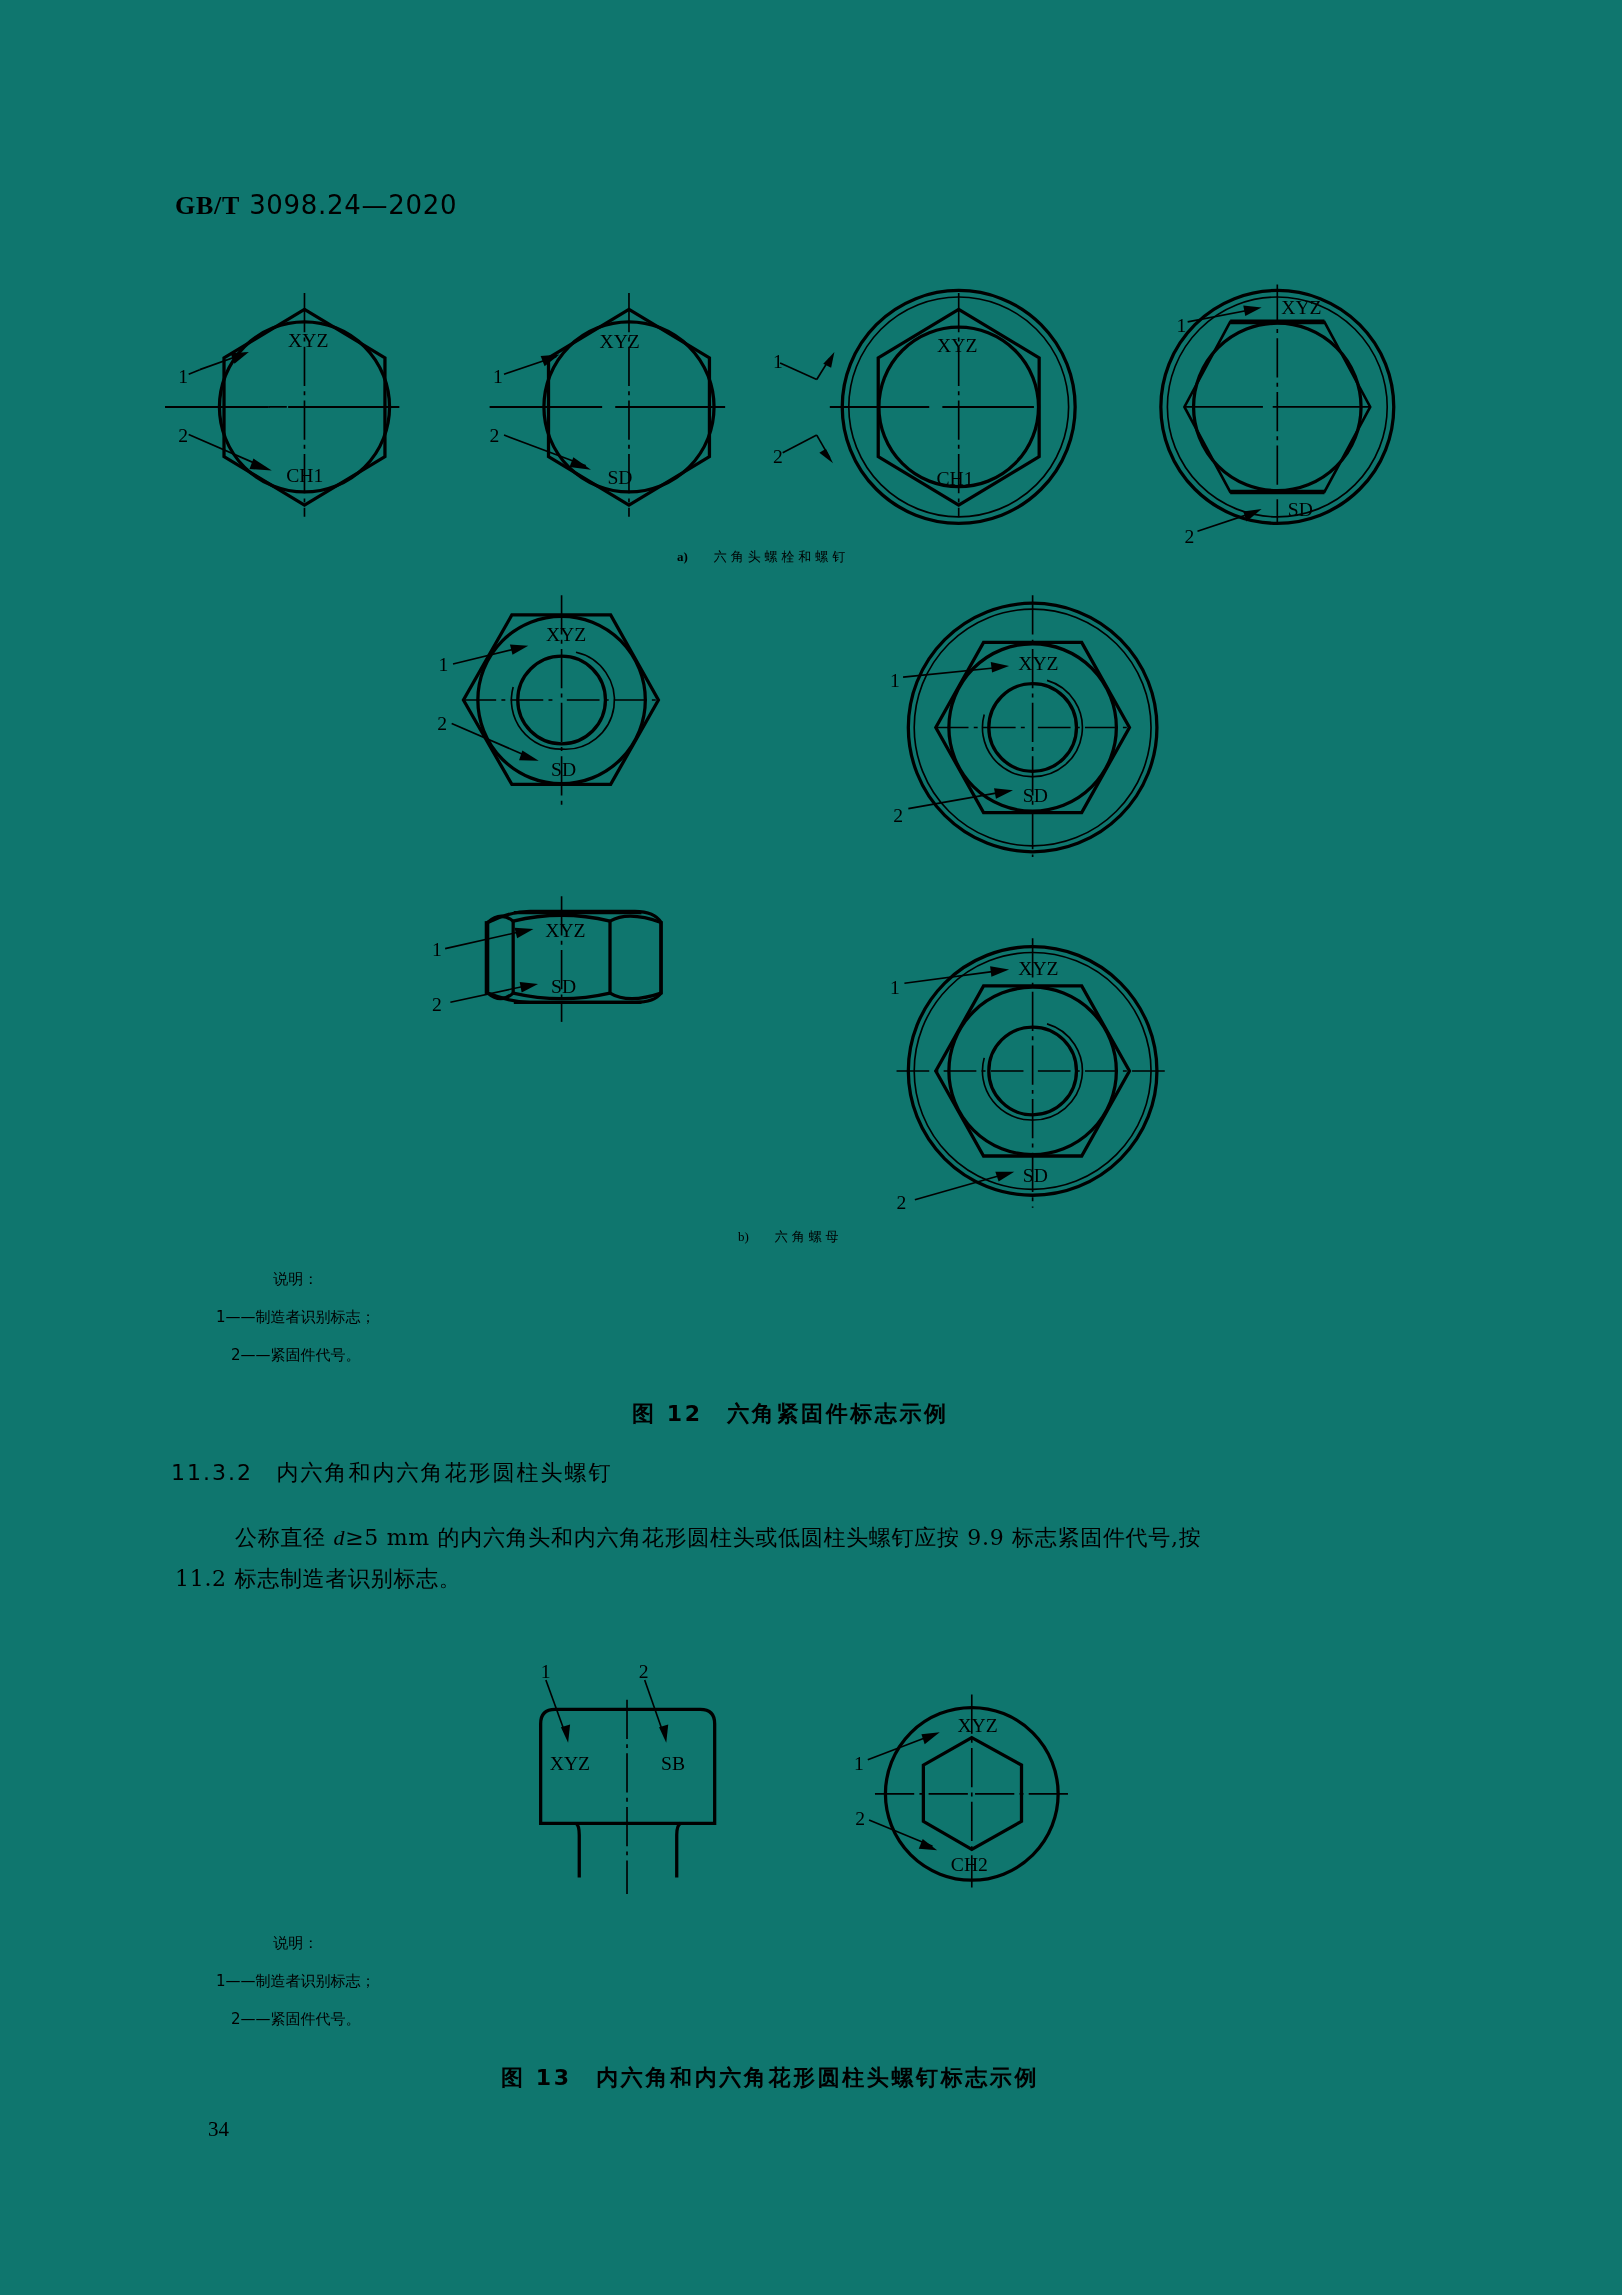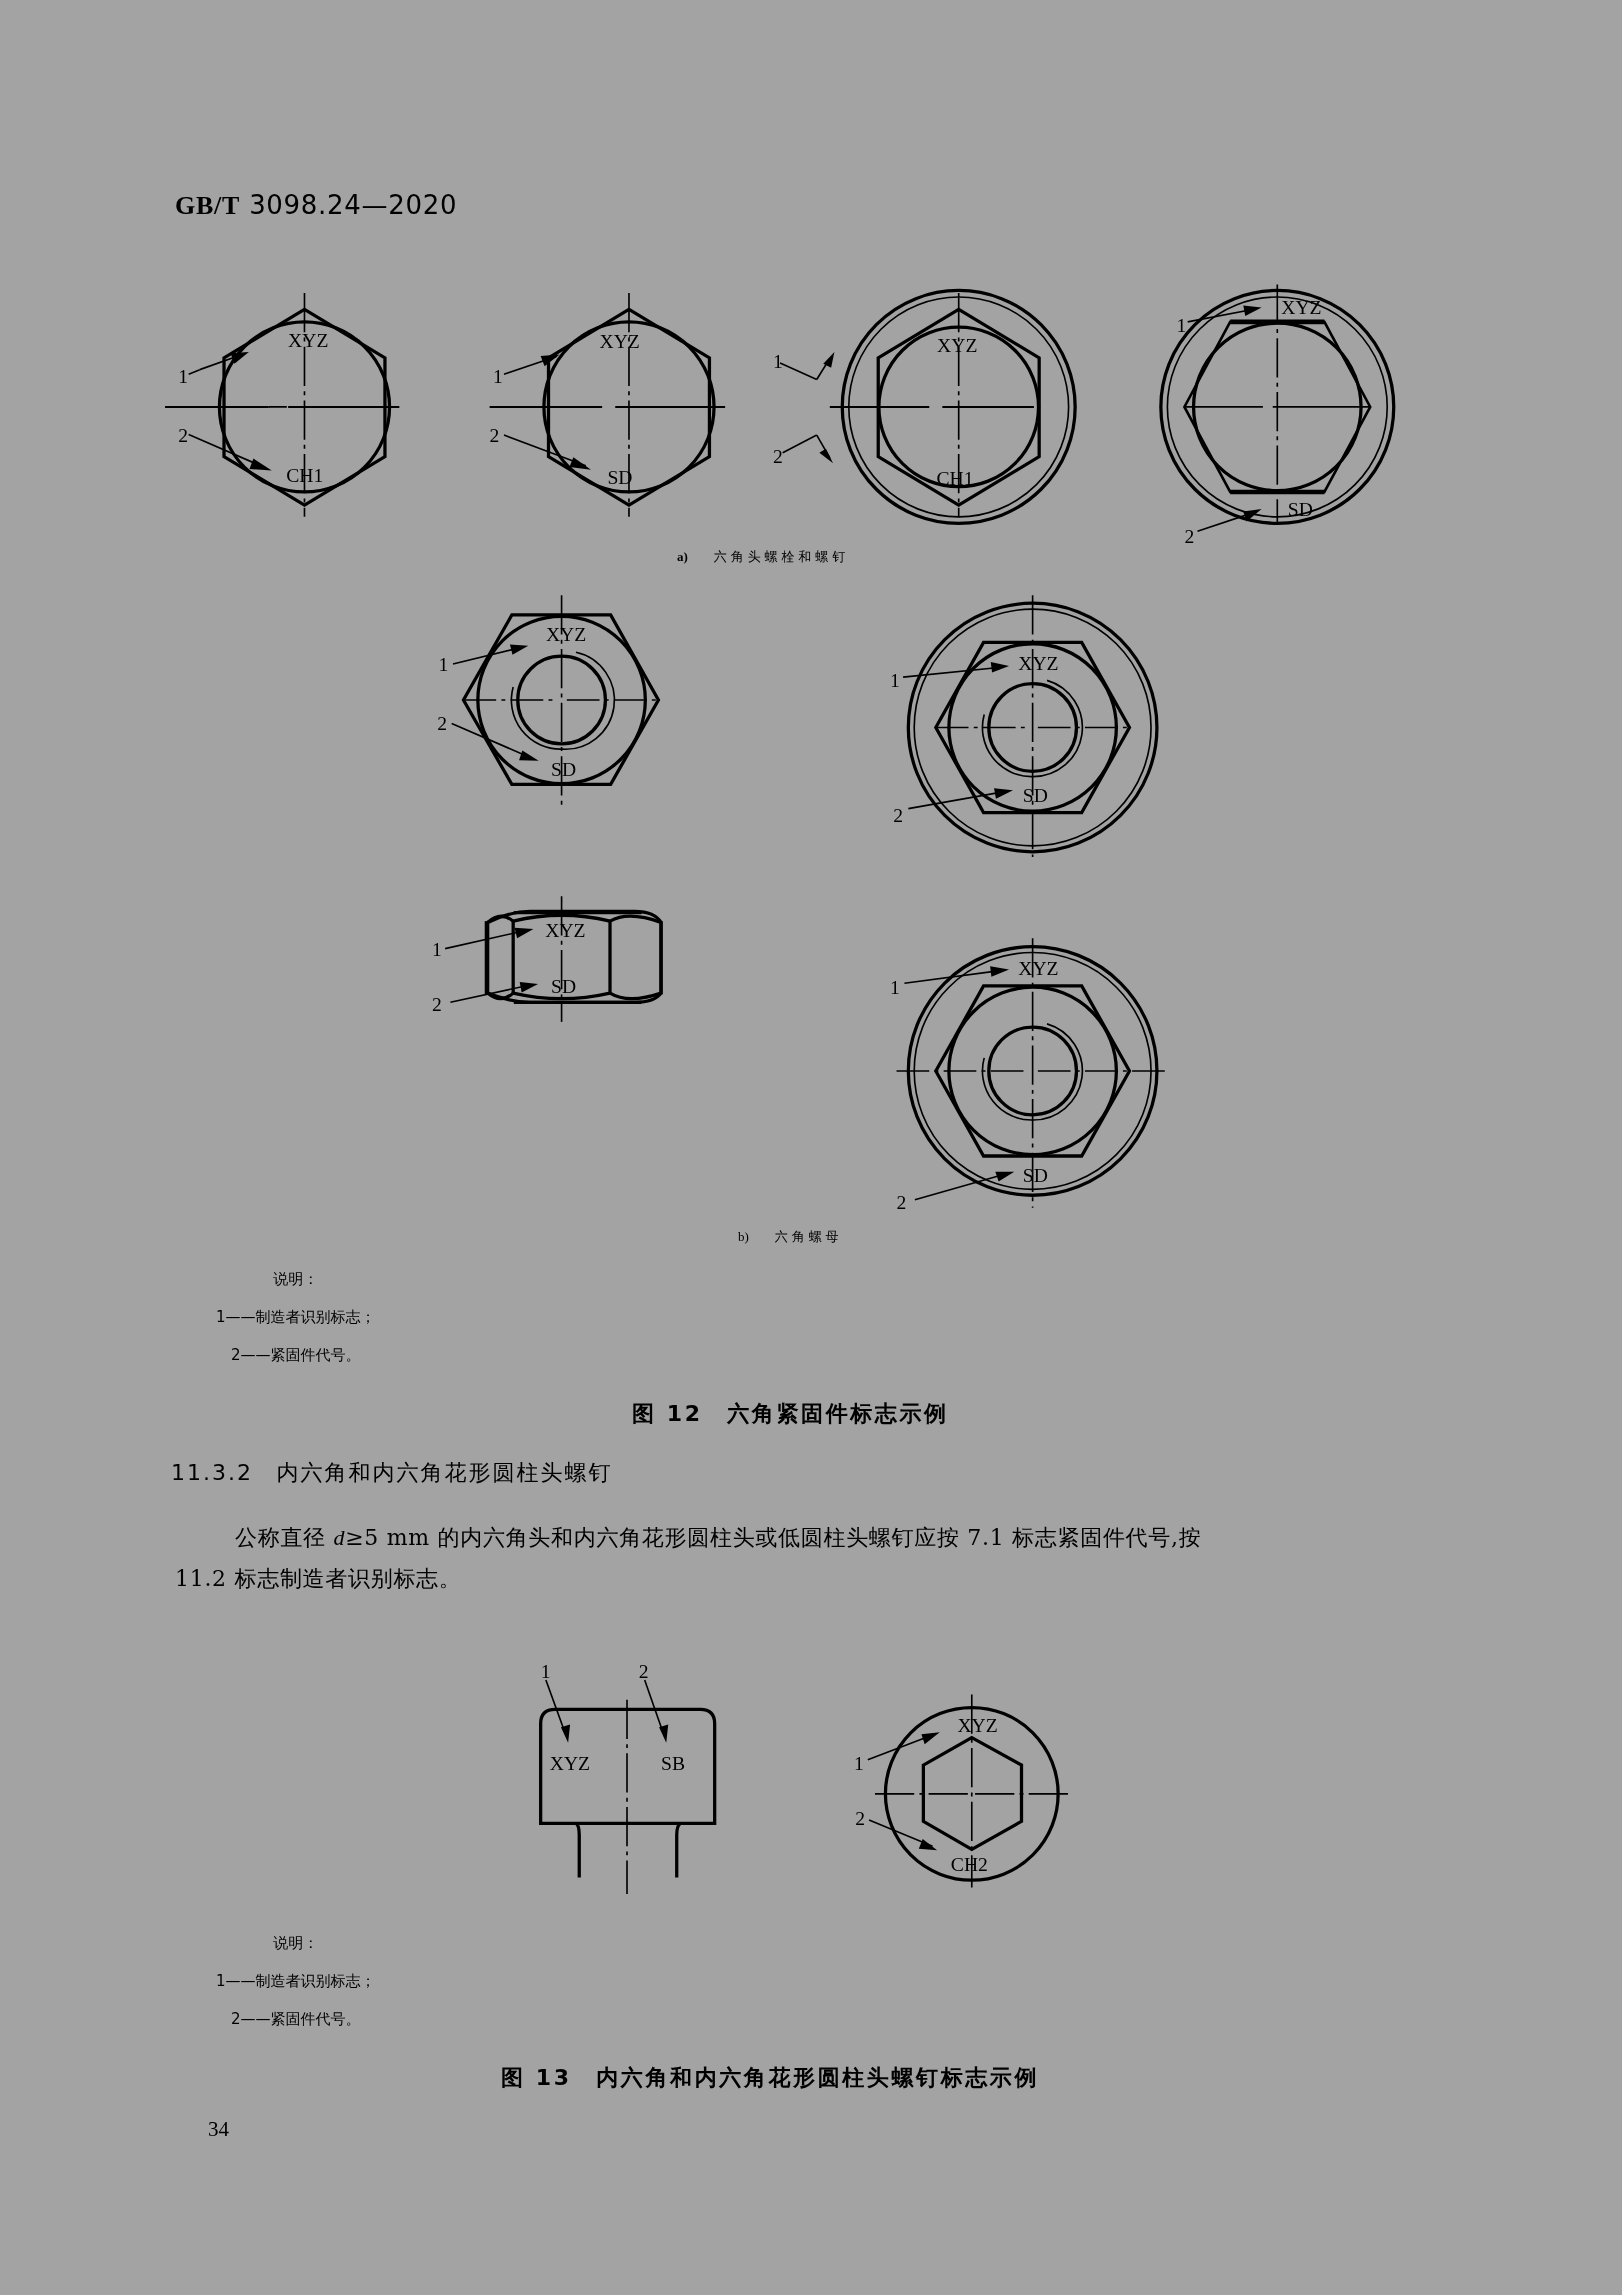--- a/index.html
+++ b/index.html
@@ -1,16 +1,16 @@
 <!DOCTYPE html>
 <html style="font-size:10.5px"><head>
 <meta charset="utf-8">
 <style>
   html, body { margin:0; padding:0; background:#ffffff; }
-  #page { position:relative; width:1623px; height:2295px; background:#a3a3a3; overflow:hidden;
+  #page { position:relative; width:1623px; height:2295px; background:#0f766e; overflow:hidden;
           font-family:"DejaVu Serif","Liberation Serif",serif; color:#000; }
   .abs { position:absolute; }
   .hdr { left:175px; top:190px; font-size:26px; font-family:"Liberation Serif",serif; letter-spacing:0.7px; }
   .hdr b { font-weight:bold; }
   .hdr .num { font-family:"DejaVu Sans","Liberation Sans",sans-serif; font-weight:normal; margin-left:9.2px; }
   .sub { font-family:"DejaVu Sans","Liberation Sans",sans-serif; font-size:13px; letter-spacing:3.9px; }
   .sub .lbl { font-family:"Liberation Serif",serif; font-weight:bold; letter-spacing:0; margin-right:26px; }
   .legend { font-family:"DejaVu Sans","Liberation Sans",sans-serif; font-size:15px; line-height:38px; left:216px;text-align:center; }
   .figcap { font-family:"DejaVu Sans","Liberation Sans",sans-serif; font-weight:bold; font-size:22px; letter-spacing:2.6px; }
   .sect { left:171px; font-family:"DejaVu Sans","Liberation Sans",sans-serif; font-weight:normal; font-size:22px; letter-spacing:2px; }
@@ -203,21 +203,21 @@
     <div>说明：</div>
     <div>1——制造者识别标志；</div>
     <div>2——紧固件代号。</div>
   </div>
 
   <div class="abs figcap" style="left:632px;top:1399px">图 12　六角紧固件标志示例</div>
 
   <div class="abs sect" style="top:1458px"><span>11.3.2</span><span style="margin-left:23.6px">内六角和内六角花形圆柱头螺钉</span></div>
 
   <div class="abs para" style="left:175px;top:1517px;width:1309px">
-    <div style="padding-left:60px"><span>公称直径 </span><i>d</i><span>≥5 mm 的内六角头和内六角花形圆柱头或低圆柱头螺钉应按 7.1 标志紧固件代号,按</span></div>
+    <div style="padding-left:60px"><span>公称直径 </span><i>d</i><span>≥5 mm 的内六角头和内六角花形圆柱头或低圆柱头螺钉应按 9.9 标志紧固件代号,按</span></div>
     <div>11.2 标志制造者识别标志。</div>
   </div>
 
   <svg style="left:0;top:0" width="1623" height="2295" viewBox="0 0 2480 3508">
     <g>
       <path class="thick" d="M 826 2787 L 826 2635 Q 826 2613 848 2613 L 1070 2613 Q 1092 2613 1092 2635 L 1092 2787 Z"></path>
       <path class="thick" d="M 880 2787 Q 885 2790 885 2805 L 885 2870"></path>
       <path class="thick" d="M 1040 2787 Q 1034 2790 1034 2805 L 1034 2870"></path>
       <line class="center" x1="958" y1="2598" x2="958" y2="2895"></line>
       <text x="840" y="2706">XYZ</text>

